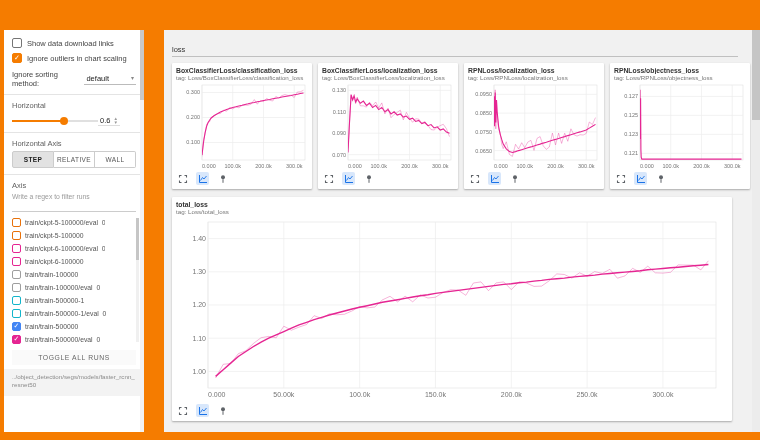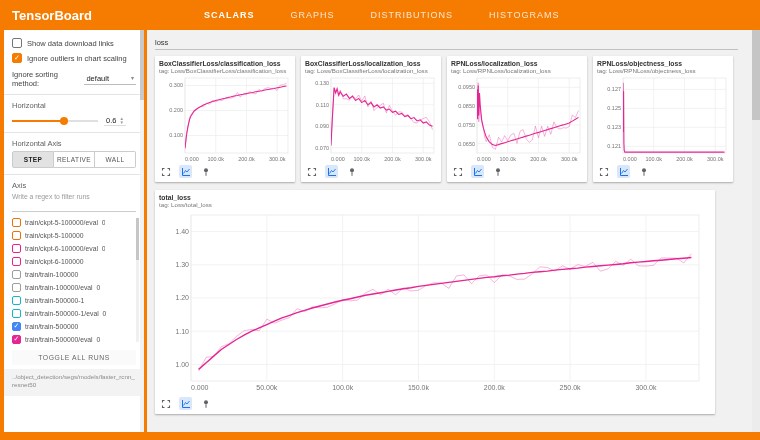--- a/index.html
+++ b/index.html
@@ -13,21 +13,21 @@
   .sidebar{width:140px;background:#fff;padding:8px 8px 0 8px;font-size:7.5px;color:#444;position:relative;flex:none;box-sizing:border-box;}
   .side-scroll{position:absolute;right:0;top:0;bottom:0;width:4px;background:#f2f2f2;}
   .side-thumb{width:4px;height:70px;background:#c9c9c9;}
   .cbx-row{display:flex;align-items:center;gap:5px;margin-bottom:5px;cursor:pointer;}
   .cbx{box-sizing:border-box;width:10px;height:10px;border:1.5px solid #757575;border-radius:2px;color:#fff;font-size:7px;line-height:7px;text-align:center;flex:none;}
   .row-tooltip{margin:7px 0 3px;display:flex;align-items:center;gap:4px;}
   .dropdown{border-bottom:1px solid #bbb;padding:1px 2px;display:inline-flex;gap:22px;color:#222;cursor:pointer;}
   .caret{color:#888;font-size:6px;}
   .divider{border:none;border-top:1px solid #e4e4e4;margin:6px -8px;}
   .section-label{color:#616161;font-size:7.5px;margin:2px 0 3px;}
-  .slider-row{display:flex;align-items:center;gap:6px;margin:6px 0 2px;}
+  .slider-row{display:flex;align-items:center;margin:6px 0 2px;}
   .slider{position:relative;width:86px;height:10px;flex:none;cursor:pointer;}
   .slider .track{position:absolute;top:4px;left:0;right:0;height:2px;background:#e0e0e0;}
   .slider .fill{position:absolute;top:4px;left:0;width:60%;height:2px;background:#f57c00;}
   .slider .knob{position:absolute;top:1px;left:calc(60% - 4px);width:8px;height:8px;border-radius:50%;background:#f57c00;}
   .slider-value{font-size:7.5px;color:#222;border-bottom:1px solid #ddd;padding:0 2px;display:flex;align-items:center;gap:3px;cursor:text;}
   .spin{display:flex;flex-direction:column;font-size:4.5px;color:#999;line-height:4px;}
   .btn-group{display:flex;margin:2px 0;}
   .btn-group button{flex:1;font-size:6.5px;font-family:inherit;letter-spacing:.4px;padding:4px 0;background:#fff;border:1px solid #ccc;border-left:none;color:#555;cursor:pointer;}
   .btn-group button:first-child{border-left:1px solid #ccc;border-radius:2px 0 0 2px;}
   .btn-group button:last-child{border-radius:0 2px 2px 0;}
@@ -35,50 +35,41 @@
   .runs-caption{color:#9a9a9a;font-size:6.8px;margin:2px 0;}
   .runs-filter{height:9px;border-bottom:1px solid #ccc;margin-bottom:4px;cursor:text;}
   .runs-list{position:relative;margin-right:-3px;padding-right:5px;}
   .run-row{display:flex;align-items:center;gap:4px;height:13px;cursor:pointer;}
   .run-cbx{width:9px;height:9px;font-size:7px;line-height:6px;}
   .run-label{white-space:nowrap;overflow:hidden;text-overflow:ellipsis;font-size:6.8px;color:#555;}
   .mini-scroll{position:absolute;right:0;top:2px;width:3px;height:95%;background:#f0f0f0;}
   .mini-thumb{width:3px;height:42px;background:#c6c6c6;}
   .toggle-all{display:block;width:100%;margin-top:4px;padding:4px 0;background:#fafafa;border:none;font-family:inherit;font-size:6.8px;letter-spacing:.6px;color:#666;cursor:pointer;}
   .runs-path{margin:4px -8px 0;padding:4px 8px 6px;background:#f3f3f3;font-size:6.2px;color:#8a8a8a;word-break:break-all;line-height:1.35;}
-  .main{flex:1;background:#f1f1f1;margin-left:3px;padding:1px 8px;box-sizing:border-box;overflow:hidden;}
+  .main{flex:1;background:#f1f1f1;margin-left:20px;padding:8px 8px;box-sizing:border-box;overflow:hidden;}
   .tag-filter{width:99%;background:transparent;border:none;border-bottom:1px solid #c0c0c0;font-family:inherit;font-size:7.5px;color:#333;padding:2px 0;outline:none;}
   .charts-row{display:flex;gap:6px;margin-top:6px;}
   .card{background:#fff;box-shadow:0 1px 2px rgba(0,0,0,.3);border-radius:1px;padding:4px;box-sizing:border-box;}
   .card.small{width:140px;}
   .chart-title{font-size:6.8px;font-weight:bold;color:#333;white-space:nowrap;overflow:hidden;text-overflow:ellipsis;}
   .chart-tag{font-size:6.2px;color:#777;white-space:nowrap;overflow:hidden;text-overflow:ellipsis;margin-bottom:1px;}
   .chart-box{width:132px;height:88px;}
   .card-footer{display:flex;align-items:center;gap:7px;margin-top:2px;height:13px;}
   .icon{width:13px;height:13px;display:flex;align-items:center;justify-content:center;color:#5f6368;cursor:pointer;border-radius:2px;}
   .icon.sel{background:#d8e7fb;color:#1a73e8;}
   .icon svg{width:10px;height:10px;display:block;}
   .card.big{width:560px;margin-top:8px;}
   .card.big .chart-box{width:550px;height:186px;}
   .vscroll{width:8px;background:#ececec;flex:none;}
   .vthumb{width:8px;height:90px;background:#c5c5c5;}
 </style>
 </head>
 <body>
 
 <div class="app">
-  <div class="header">
-    <div class="logo">TensorBoard</div>
-    <div class="tabs">
-      <div class="tab active">SCALARS</div>
-      <div class="tab">GRAPHS</div>
-      <div class="tab">DISTRIBUTIONS</div>
-      <div class="tab">HISTOGRAMS</div>
-    </div>
-  </div>
 
   <div class="content">
     <div class="sidebar">
       <div class="cbx-row">
         <span class="cbx" style="border-color: rgb(117, 117, 117);"></span>
         <span>Show data download links</span>
       </div>
       <div class="cbx-row">
         <span class="cbx" style="border-color: rgb(245, 124, 0); background: rgb(245, 124, 0);">✓</span>
         <span>Ignore outliers in chart scaling</span>

